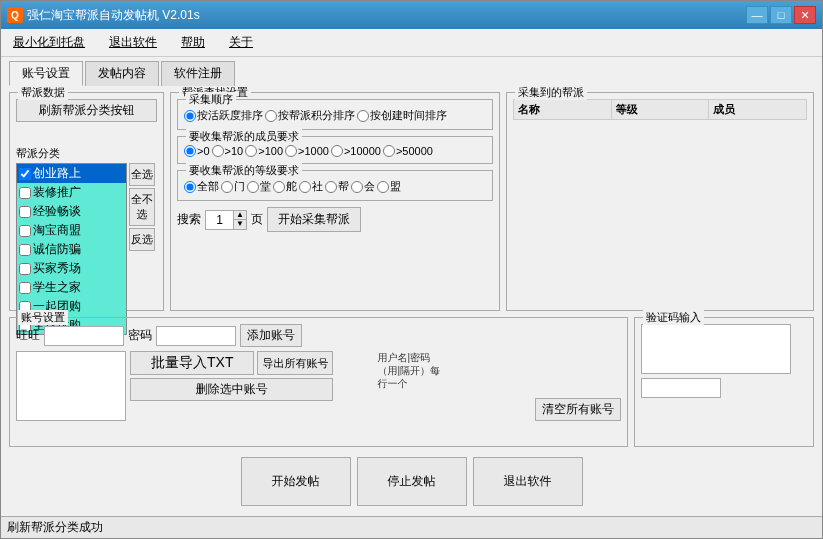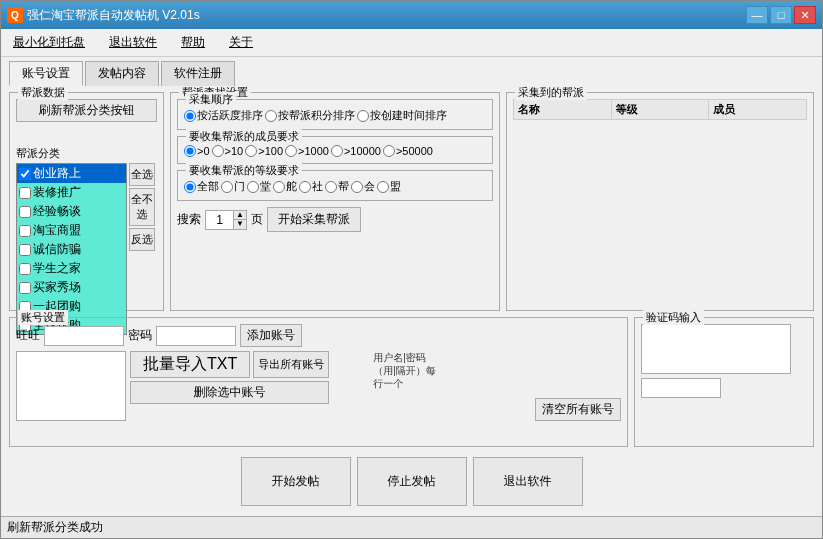--- a/index.html
+++ b/index.html
@@ -451,25 +451,25 @@
             <div class="list-item">
               <input type="checkbox" style="">
               <span>淘宝商盟</span>
             </div>
             <div class="list-item">
               <input type="checkbox" style="">
               <span>诚信防骗</span>
             </div>
             <div class="list-item">
               <input type="checkbox" style="">
+              <span>买家秀场</span>
+            </div>
+            <div class="list-item">
+              <input type="checkbox" style="">
               <span>学生之家</span>
-            </div>
-            <div class="list-item">
-              <input type="checkbox" style="">
-              <span>买家秀场</span>
             </div>
             <div class="list-item">
               <input type="checkbox" style="">
               <span>一起团购</span>
             </div>
             <div class="list-item">
               <input type="checkbox" style="">
               <span>全球优购</span>
             </div>
           </div>
@@ -610,21 +610,21 @@
           <input class="account-input" type="text" style="">
           <span class="account-label">密码</span>
           <input class="account-input" type="password" style="">
           <button class="account-btn">添加账号</button>
         </div>
 
         <div class="account-middle">
           <textarea class="account-textarea" style=""></textarea>
           <div class="account-buttons">
             <div style="display:flex; gap:3px;">
-              <button class="account-btn" style="font-size:16px; padding:2px 12px;">批量导入TXT</button>
+              <button class="account-btn" style="font-size:14px; padding:2px 20px;">批量导入TXT</button>
               <button class="account-btn" style="font-size:11px; padding:2px 4px;">导出所有账号</button>
             </div>
             <button class="account-btn">删除选中账号</button>
           </div>
           <div class="account-note">
             <span>用户名|密码（用|隔开）每行一个</span>
           </div>
           <button class="account-btn" style="align-self:flex-end; margin-left: auto;">清空所有账号</button>
         </div>
       </div>

